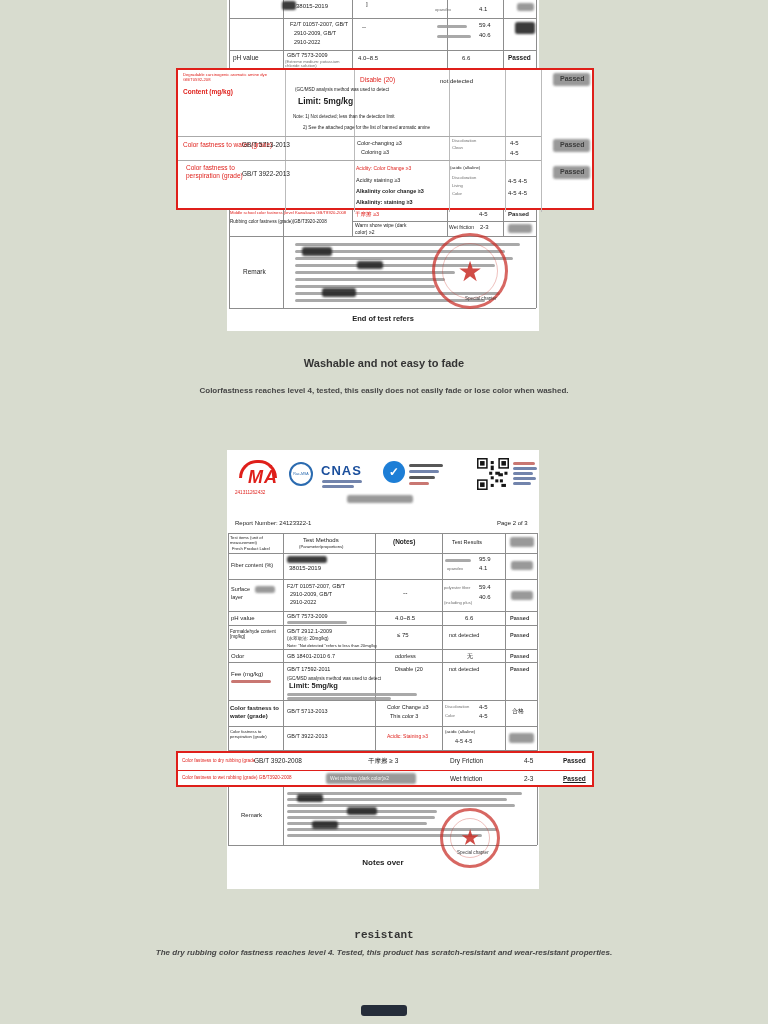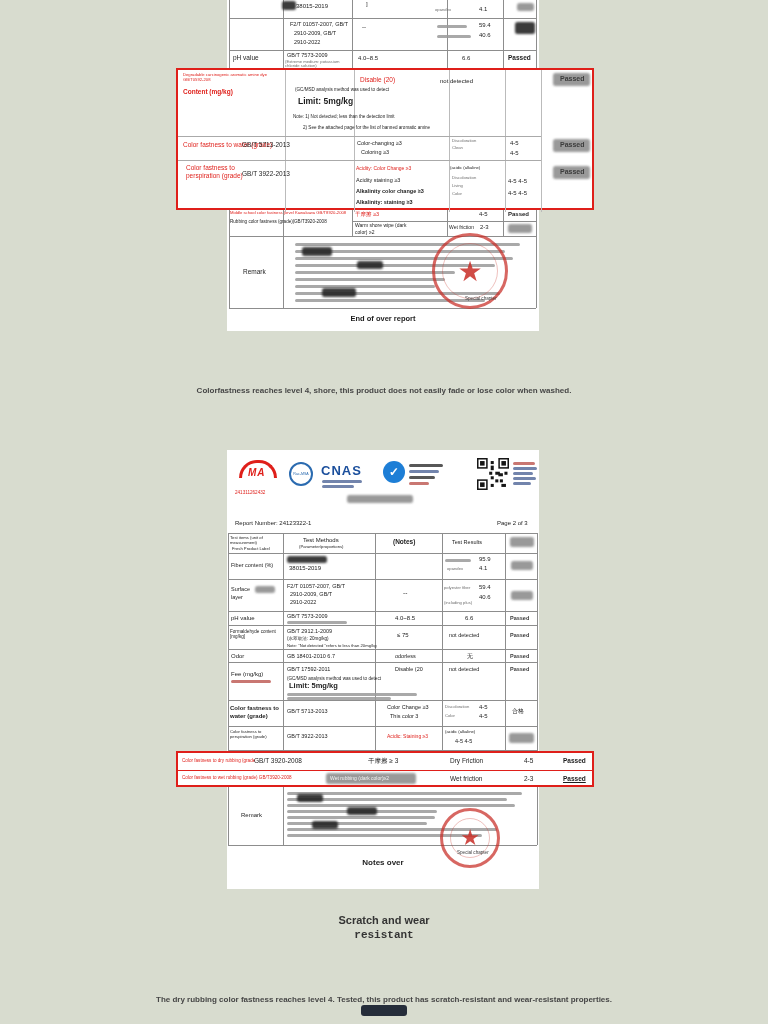--- a/index.html
+++ b/index.html
@@ -29,21 +29,21 @@
   .rline{position:absolute;height:1.5px;background:var(--red,#df1f1a);}
   .stamp{position:absolute;border:3px solid rgba(200,45,38,.72);border-radius:50%;
          display:flex;align-items:center;justify-content:center;box-sizing:border-box;}
   .stamp::before{content:"";position:absolute;inset:7px;border:1px solid rgba(200,45,38,.3);border-radius:50%;}
   .star{color:rgba(200,45,38,.85);}
   .cap{position:absolute;left:0;width:768px;text-align:center;color:#343434;}
   .ma{position:absolute;}
   .ma-arc{position:absolute;left:2px;top:0;width:38px;height:18px;border:3px solid var(--red,#df1f1a);
           border-bottom:none;border-radius:19px 19px 0 0;box-sizing:border-box;}
   .ma-text{position:absolute;left:11px;top:7px;color:var(--red,#df1f1a);font-weight:bold;
-           font-style:italic;font-size:10px;letter-spacing:1px;}
+           font-style:italic;font-size:18px;letter-spacing:1px;}
   .circle-logo{position:absolute;width:24px;height:24px;border:2px solid #2b6bb0;border-radius:50%;
                box-sizing:border-box;display:flex;align-items:center;justify-content:center;}
   .circle-logo span{font-size:3.6px;color:#2b6bb0;text-align:center;}
   .cnas{position:absolute;color:#1b4f9c;font-weight:bold;font-size:13px;letter-spacing:1px;}
   .chk{position:absolute;width:22px;height:22px;border-radius:50%;background:#1d7ed6;color:#fff;
        display:flex;align-items:center;justify-content:center;font-size:12px;font-weight:bold;}
   .pill{position:absolute;background:#252d3a;border-radius:3px;}
 </style>
 </head>
 <body>
@@ -110,21 +110,21 @@
     <div class="bar" style="left:68px;top:292px;width:205px;"></div>
     <div class="bar" style="left:68px;top:299px;width:190px;"></div>
     <div class="sm k" style="left:75px;top:247px;width:30px;height:9px;"></div>
     <div class="sm k" style="left:130px;top:261px;width:26px;height:8px;"></div>
     <div class="sm k" style="left:95px;top:288px;width:34px;height:9px;"></div>
     <div class="stamp" style="left:205px;top:233px;width:76px;height:76px;">
       <span class="star" style="font-size:28px;">★</span>
     </div>
     <span class="t f45 dim" style="left:238px;top:296px;">Special chapter</span>
 
-    <span class="t f75 b ctr" style="left:0;top:315px;width:312px;">End of over report</span>
+    <span class="t f75 b ctr" style="left:0;top:315px;width:312px;">End of test refers</span>
   </div>
 
   <div class="rbox" style="left:176px;top:68px;width:418px;height:142px;">
     <div class="vl" style="left:107px;top:0;height:142px;background:#bbb;"></div>
     <div class="vl" style="left:176px;top:0;height:142px;background:#bbb;"></div>
     <div class="vl" style="left:271px;top:0;height:142px;background:#bbb;"></div>
     <div class="vl" style="left:327px;top:0;height:142px;background:#bbb;"></div>
     <div class="vl" style="left:363px;top:0;height:142px;background:#bbb;"></div>
     <div class="hl" style="left:0;top:66px;width:363px;background:#aaa;"></div>
     <div class="hl" style="left:0;top:90px;width:363px;background:#aaa;"></div>
@@ -160,21 +160,22 @@
     <span class="t f4" style="left:272px;top:96px;">(acidic (alkaline)</span>
     <span class="t f4 gray" style="left:274px;top:106px;">Discoloration</span>
     <span class="t f4 gray" style="left:274px;top:114px;">Living</span>
     <span class="t f4 gray" style="left:274px;top:122px;">Color</span>
     <span class="t f6" style="left:330px;top:108px;">4-5   4-5</span>
     <span class="t f6" style="left:330px;top:120px;">4-5   4-5</span>
     <div class="sm" style="left:375px;top:96px;width:37px;height:13px;"></div>
     <span class="t f7 b dim" style="left:382px;top:98px;">Passed</span>
   </div>
 
-  <div class="cap f8 sb" style="top:386px;color:#464646;">Colorfastness reaches level 4, shore, this product does not easily fade or lose color when washed.</div>
+  <div class="cap f11 b" style="top:357px;">Washable and not easy to fade</div>
+  <div class="cap f8 sb" style="top:386px;color:#464646;">Colorfastness reaches level 4, tested, this easily does not easily fade or lose color when washed.</div>
 
   <div class="doc" style="left:227px;top:450px;width:312px;height:439px;">
 
     <div class="ma" style="left:10px;top:10px;width:44px;height:26px;">
       <div class="ma-arc"></div>
       <span class="ma-text">MA</span>
     </div>
     <span class="t f45 red" style="left:8px;top:40px;">241311262432</span>
     <div class="circle-logo" style="left:62px;top:12px;">
       <span>Rac-MSA</span>
@@ -356,19 +357,18 @@
     <span class="t f65 sb" style="left:385px;top:4px;">Passed</span>
 
     <span class="t f45 red" style="left:4px;top:22px;">Color fastness to wet rubbing (grade) GB/T3920-2008</span>
     <div class="sm" style="left:148px;top:20px;width:90px;height:11px;"></div>
     <span class="t f5" style="left:152px;top:23px;color:#f2f2f2;">Wet rubbing (dark color)≥2</span>
     <span class="t f65" style="left:272px;top:22px;">Wet friction</span>
     <span class="t f65" style="left:346px;top:22px;">2-3</span>
     <span class="t f65 sb" style="left:385px;top:22px;text-decoration:underline;">Passed</span>
   </div>
 
-  <div class="cap f11 b" style="top:914px;">Scratch and wear</div>
   <div class="cap f11 b" style="top:929px;font-family:Liberation Mono, monospace;">resistant</div>
-  <div class="cap f8 sb" style="top:995px;color:#464646;">The dry rubbing color fastness reaches level 4. Tested, this product has scratch-resistant and wear-resistant properties.</div>
+  <div class="cap f8 sb" style="top:948px;color:#464646;font-style:italic;">The dry rubbing color fastness reaches level 4. Tested, this product has scratch-resistant and wear-resistant properties.</div>
 
   <div class="pill" style="left:361px;top:1005px;width:46px;height:11px;"></div>
 
 </div>
 
 </body></html>

